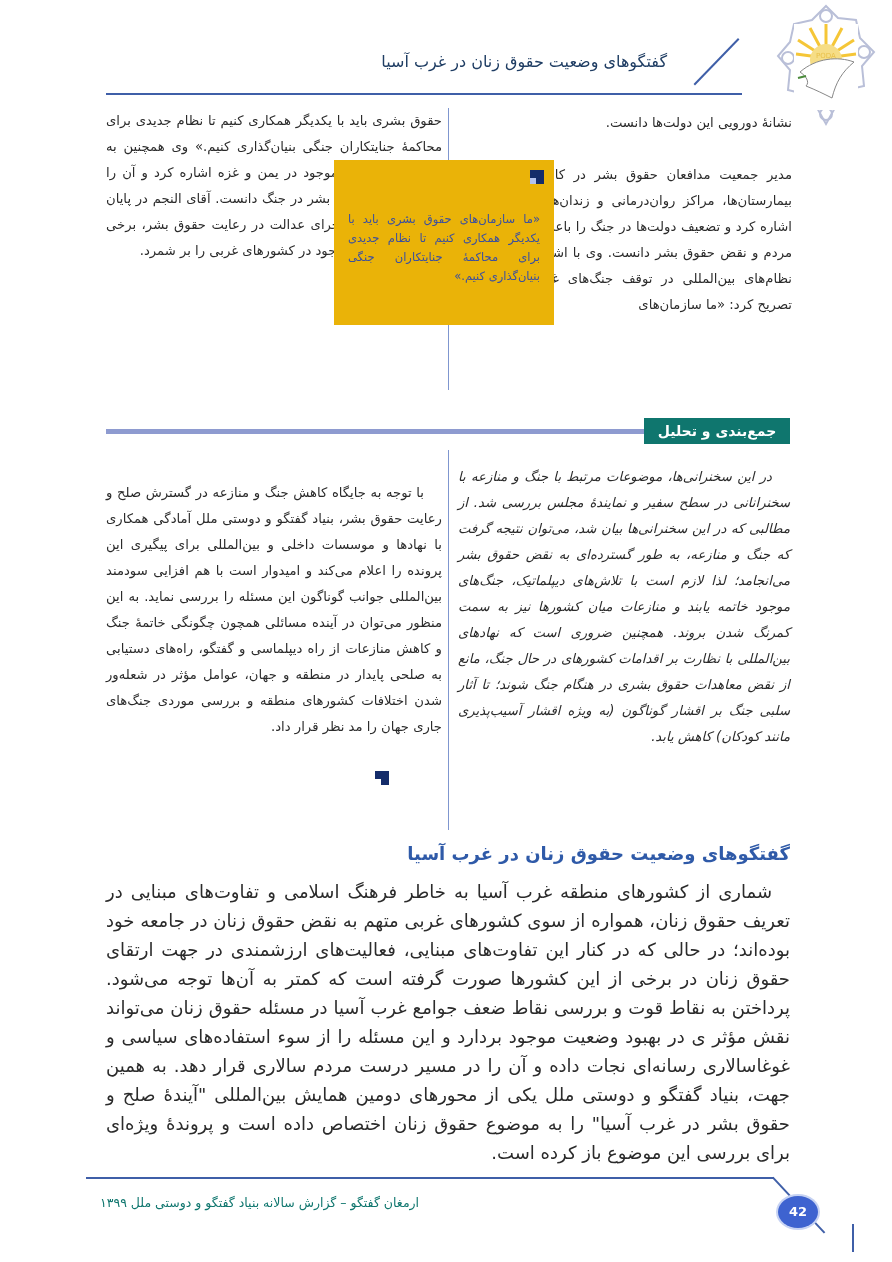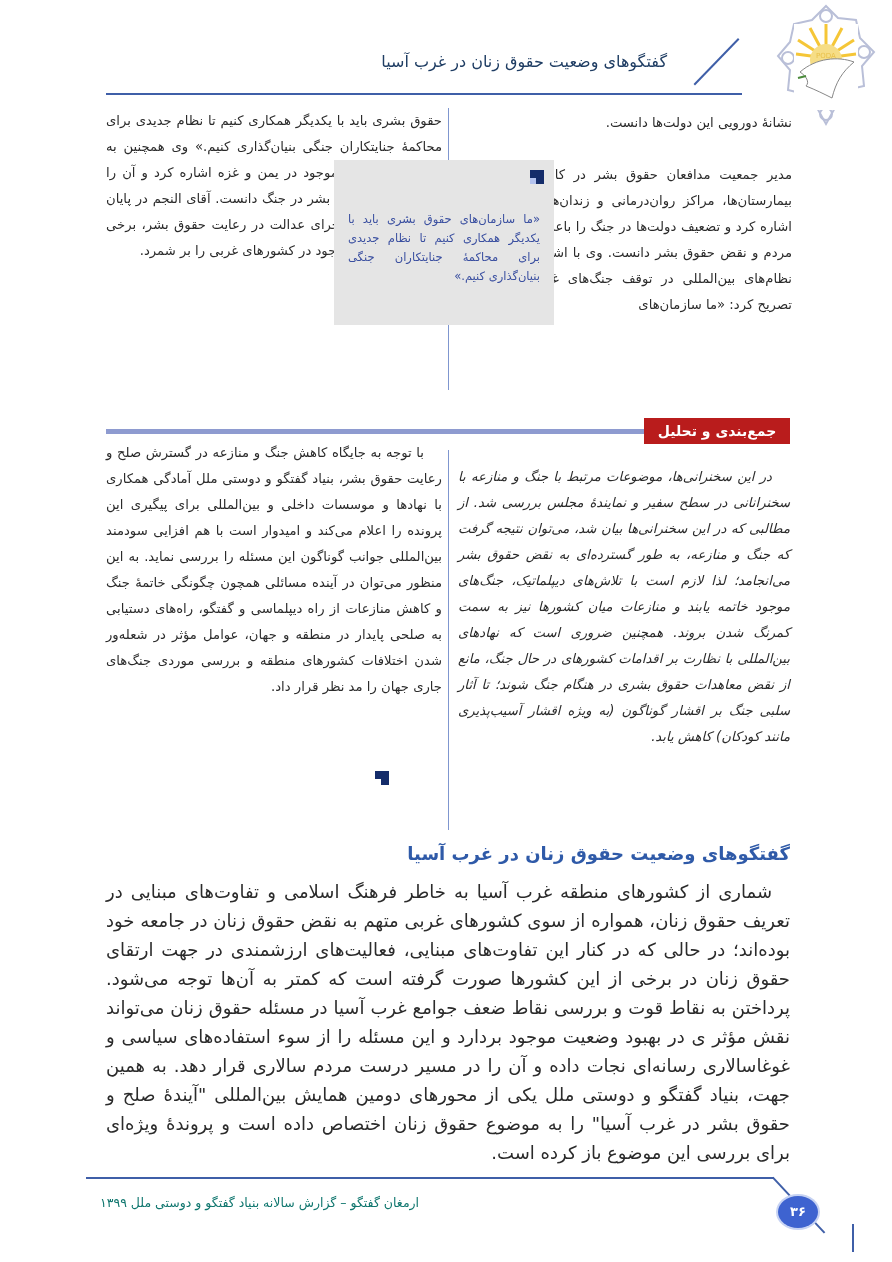--- a/index.html
+++ b/index.html
@@ -22,36 +22,36 @@
   #logo { left: 776px; top: 2px; width: 100px; height: 126px; }
 
   
   .col { font-size: 13.2px; line-height: 26px; }
   #top-right-col { left: 462px; top: 110px; width: 330px; }
   #top-left-col { left: 106px; top: 108px; width: 336px; }
   #col-divider-top { left: 448px; top: 108px; width: 1px; height: 282px; background: #7f96cf; }
 
   
   #pull-quote {
-    left: 334px; top: 160px; width: 220px; height: 165px; background: #e5e5e5;
+    left: 334px; top: 160px; width: 220px; height: 165px; background: #eab308;
     box-sizing: border-box; padding: 50px 14px 10px 14px;
     font-size: 11.5px; line-height: 19px; color: #3a4fa0;
   }
   #pull-quote-mark { position: absolute; right: 10px; top: 10px; width: 14px; height: 14px; background: #142c6a; }
   #pull-quote-mark::after { content: ""; position: absolute; left: 0; bottom: 0; width: 6px; height: 6px; background: #b3c2ee; }
 
   
   #section-rule { left: 106px; top: 429px; width: 540px; height: 5px; background: #8e9bd0; }
   #section-label {
-    left: 644px; top: 418px; width: 146px; height: 26px; background: #b91c1c;
+    left: 644px; top: 418px; width: 146px; height: 26px; background: #0f766e;
     color: #fff; font-weight: bold; font-size: 14px; text-align: center; line-height: 26px; direction: rtl;
   }
 
   #mid-right-col { left: 458px; top: 464px; width: 332px; font-style: italic; }
-  #mid-left-col { left: 106px; top: 440px; width: 336px; }
+  #mid-left-col { left: 106px; top: 480px; width: 336px; }
   #col-divider-mid { left: 448px; top: 450px; width: 1px; height: 380px; background: #7f96cf; }
   #end-mark { left: 375px; top: 771px; width: 14px; height: 14px; background: #142c6a; }
   #end-mark::after { content: ""; position: absolute; left: 0; bottom: 0; width: 6px; height: 6px; background: #ffffff; }
 
   
   #article-title {
     left: 106px; top: 843px; width: 684px; text-align: right; direction: rtl;
     font-size: 18px; font-weight: bold; color: #2f5aa8;
   }
   #article-body { left: 106px; top: 877px; width: 684px; font-size: 18px; line-height: 29px; }
@@ -119,13 +119,13 @@
 <div class="abs col rtl" id="mid-left-col" style="text-indent: 18px;">با توجه به جایگاه کاهش جنگ و منازعه در گسترش صلح و رعایت حقوق بشر، بنیاد گفتگو و دوستی ملل آمادگی همکاری با نهادها و موسسات داخلی و بین‌المللی برای پیگیری این پرونده را اعلام می‌کند و امیدوار است با هم افزایی سودمند بین‌المللی جوانب گوناگون این مسئله را بررسی نماید. به این منظور می‌توان در آینده مسائلی همچون چگونگی خاتمۀ جنگ و کاهش منازعات از راه دیپلماسی و گفتگو، راه‌های دستیابی به صلحی پایدار در منطقه و جهان، عوامل مؤثر در شعله‌ور شدن اختلافات کشورهای منطقه و بررسی موردی جنگ‌های جاری جهان را مد نظر قرار داد.</div>
 <div class="abs" id="end-mark"></div>
 
 <div class="abs" id="article-title">گفتگوهای وضعیت حقوق زنان در غرب آسیا</div>
 <div class="abs rtl" id="article-body" style="text-indent: 18px;">شماری از کشورهای منطقه غرب آسیا به خاطر فرهنگ اسلامی و تفاوت‌های مبنایی در تعریف حقوق زنان، همواره از سوی کشورهای غربی متهم به نقض حقوق زنان در جامعه خود بوده‌اند؛ در حالی که در کنار این تفاوت‌های مبنایی، فعالیت‌های ارزشمندی در جهت ارتقای حقوق زنان در برخی از این کشورها صورت گرفته است که کمتر به آن‌ها توجه می‌شود. پرداختن به نقاط قوت و بررسی نقاط ضعف جوامع غرب آسیا در مسئله حقوق زنان می‌تواند نقش مؤثر ی در بهبود وضعیت موجود بردارد و این مسئله را از سوء استفاده‌های سیاسی و غوغاسالاری رسانه‌ای نجات داده و آن را در مسیر درست مردم سالاری قرار دهد. به همین جهت، بنیاد گفتگو و دوستی ملل یکی از محورهای دومین همایش بین‌المللی "آیندۀ صلح و حقوق بشر در غرب آسیا" را به موضوع حقوق زنان اختصاص داده است و پروندۀ ویژه‌ای برای بررسی این موضوع باز کرده است.</div>
 
 <div class="abs" id="footer-line"></div>
 <div class="abs" id="footer-slant"></div>
 <div class="abs" id="footer-vert"></div>
 <div class="abs" id="footer-text">ارمغان گفتگو – گزارش سالانه بنیاد گفتگو و دوستی ملل ۱۳۹۹</div>
-<div class="abs" id="page-number">۳۶</div>
+<div class="abs" id="page-number">42</div>
 
 </body></html>

